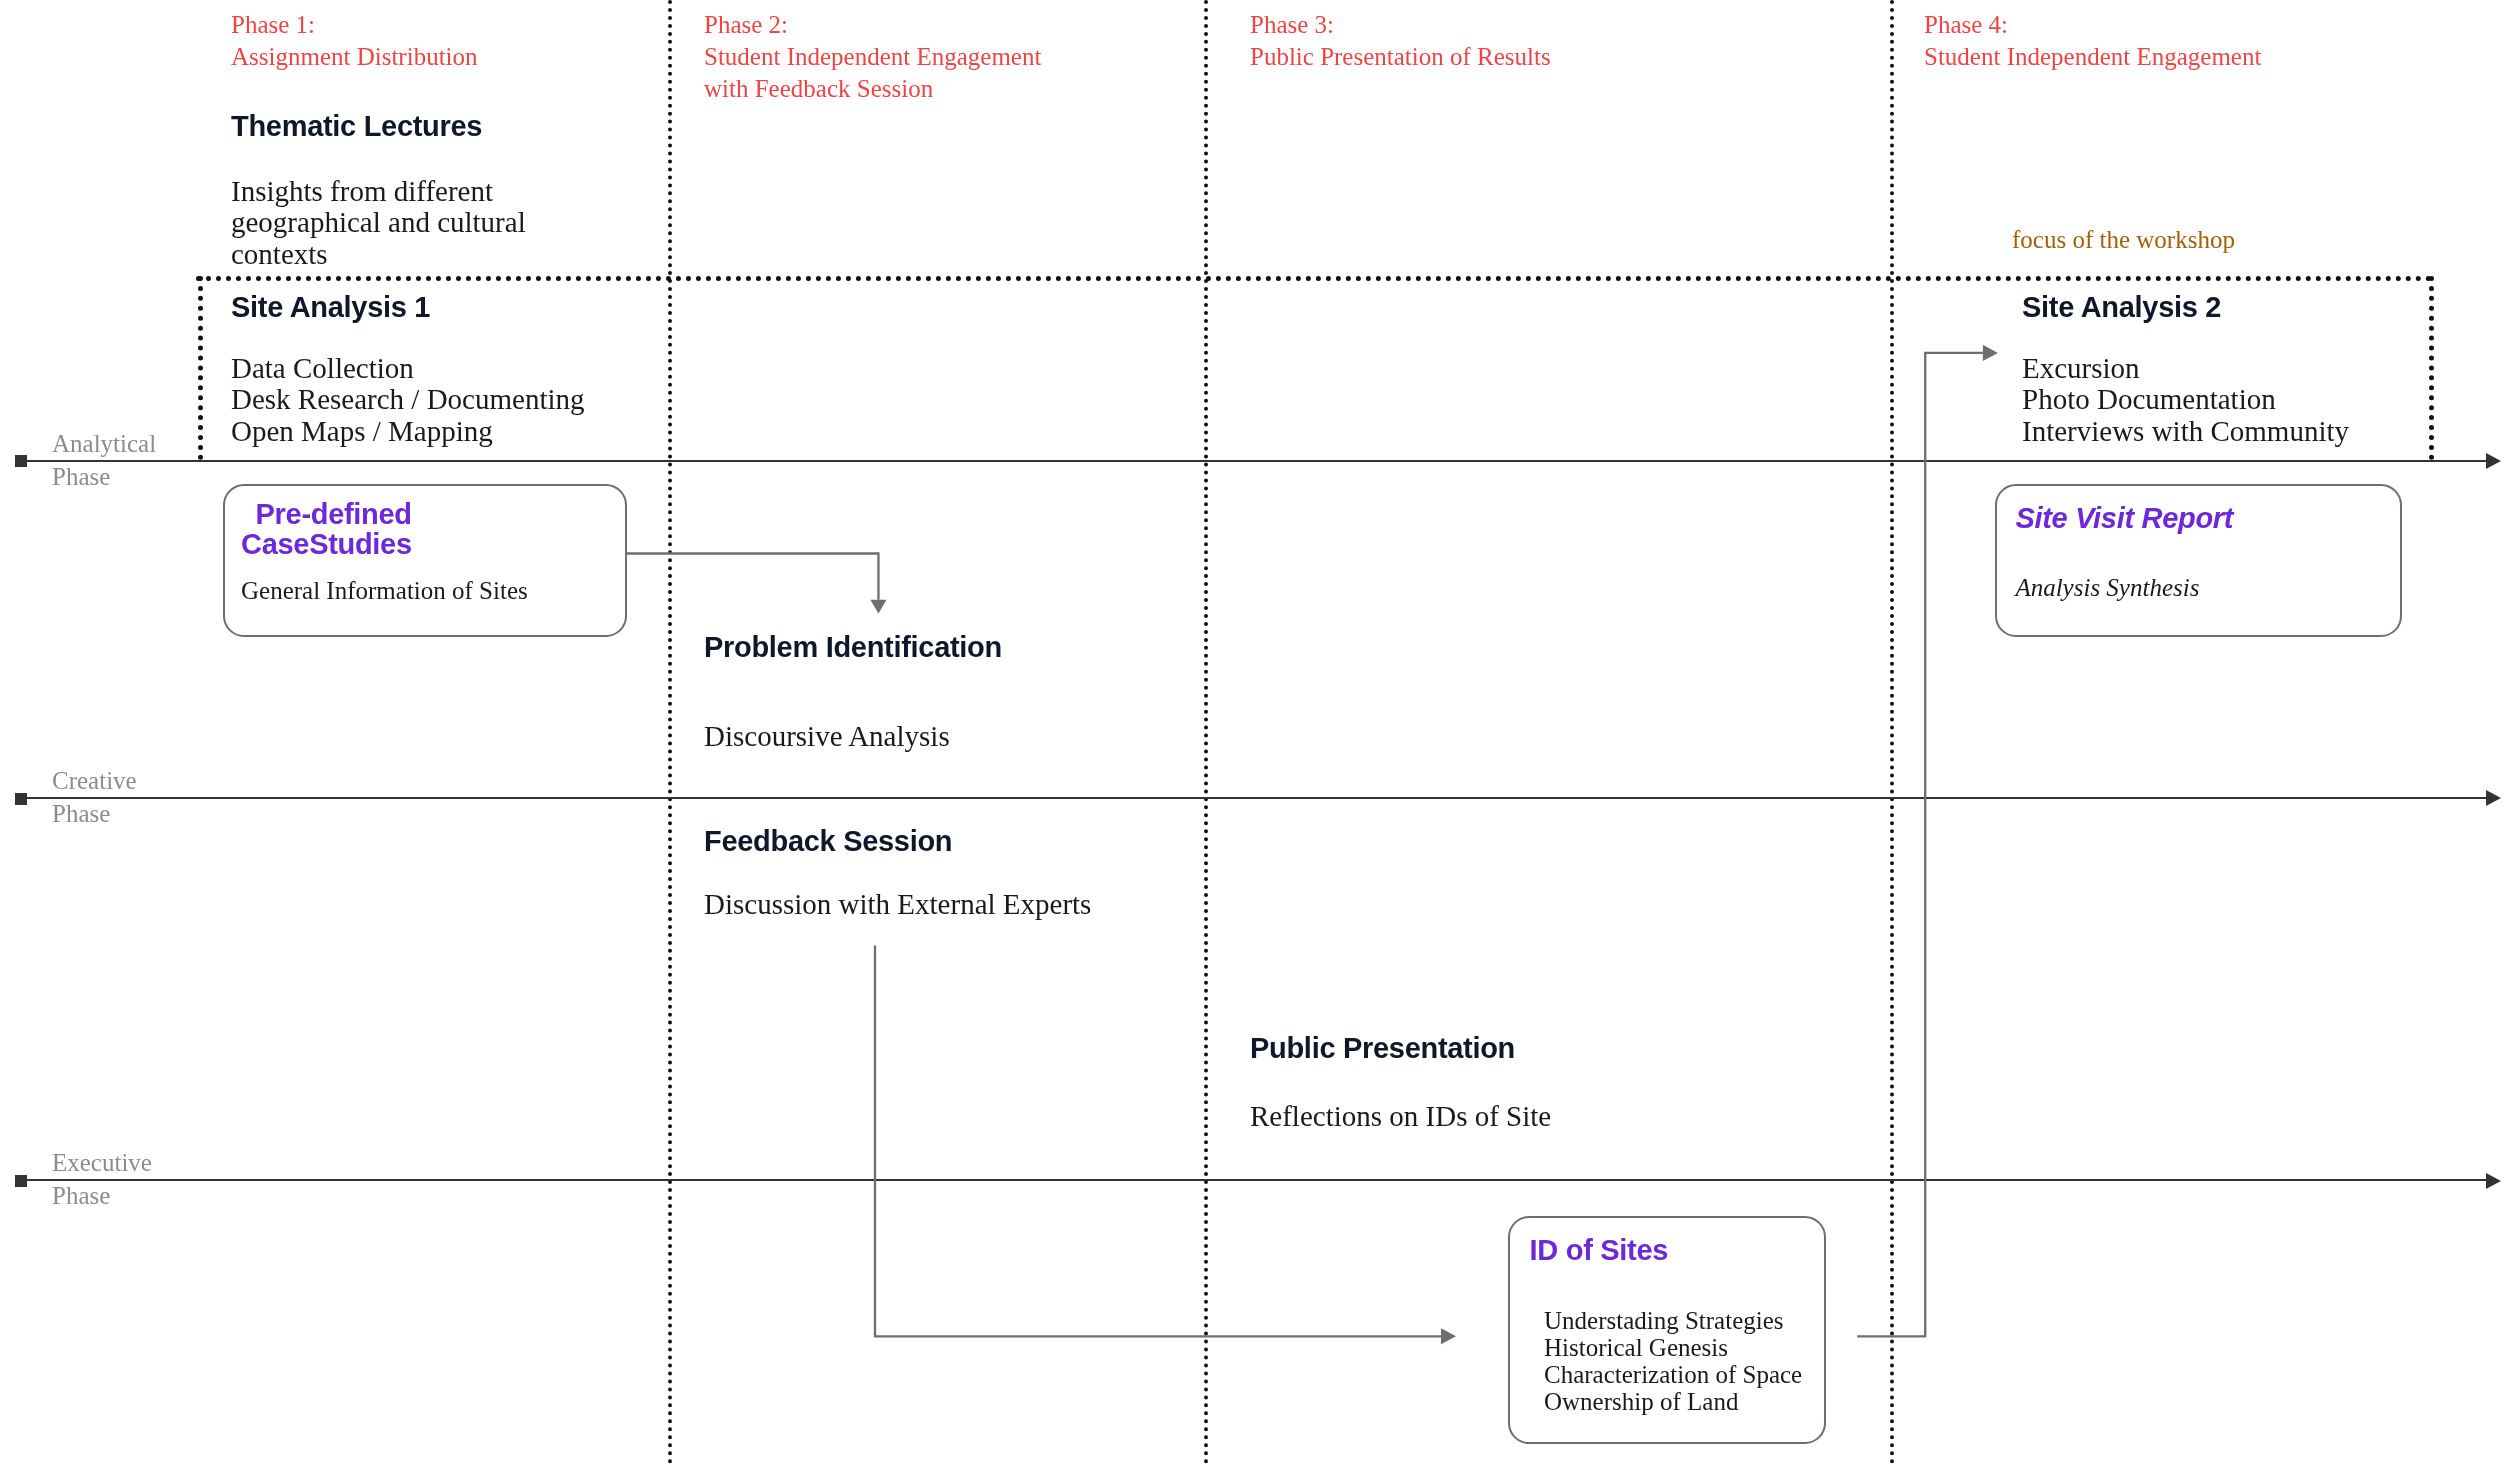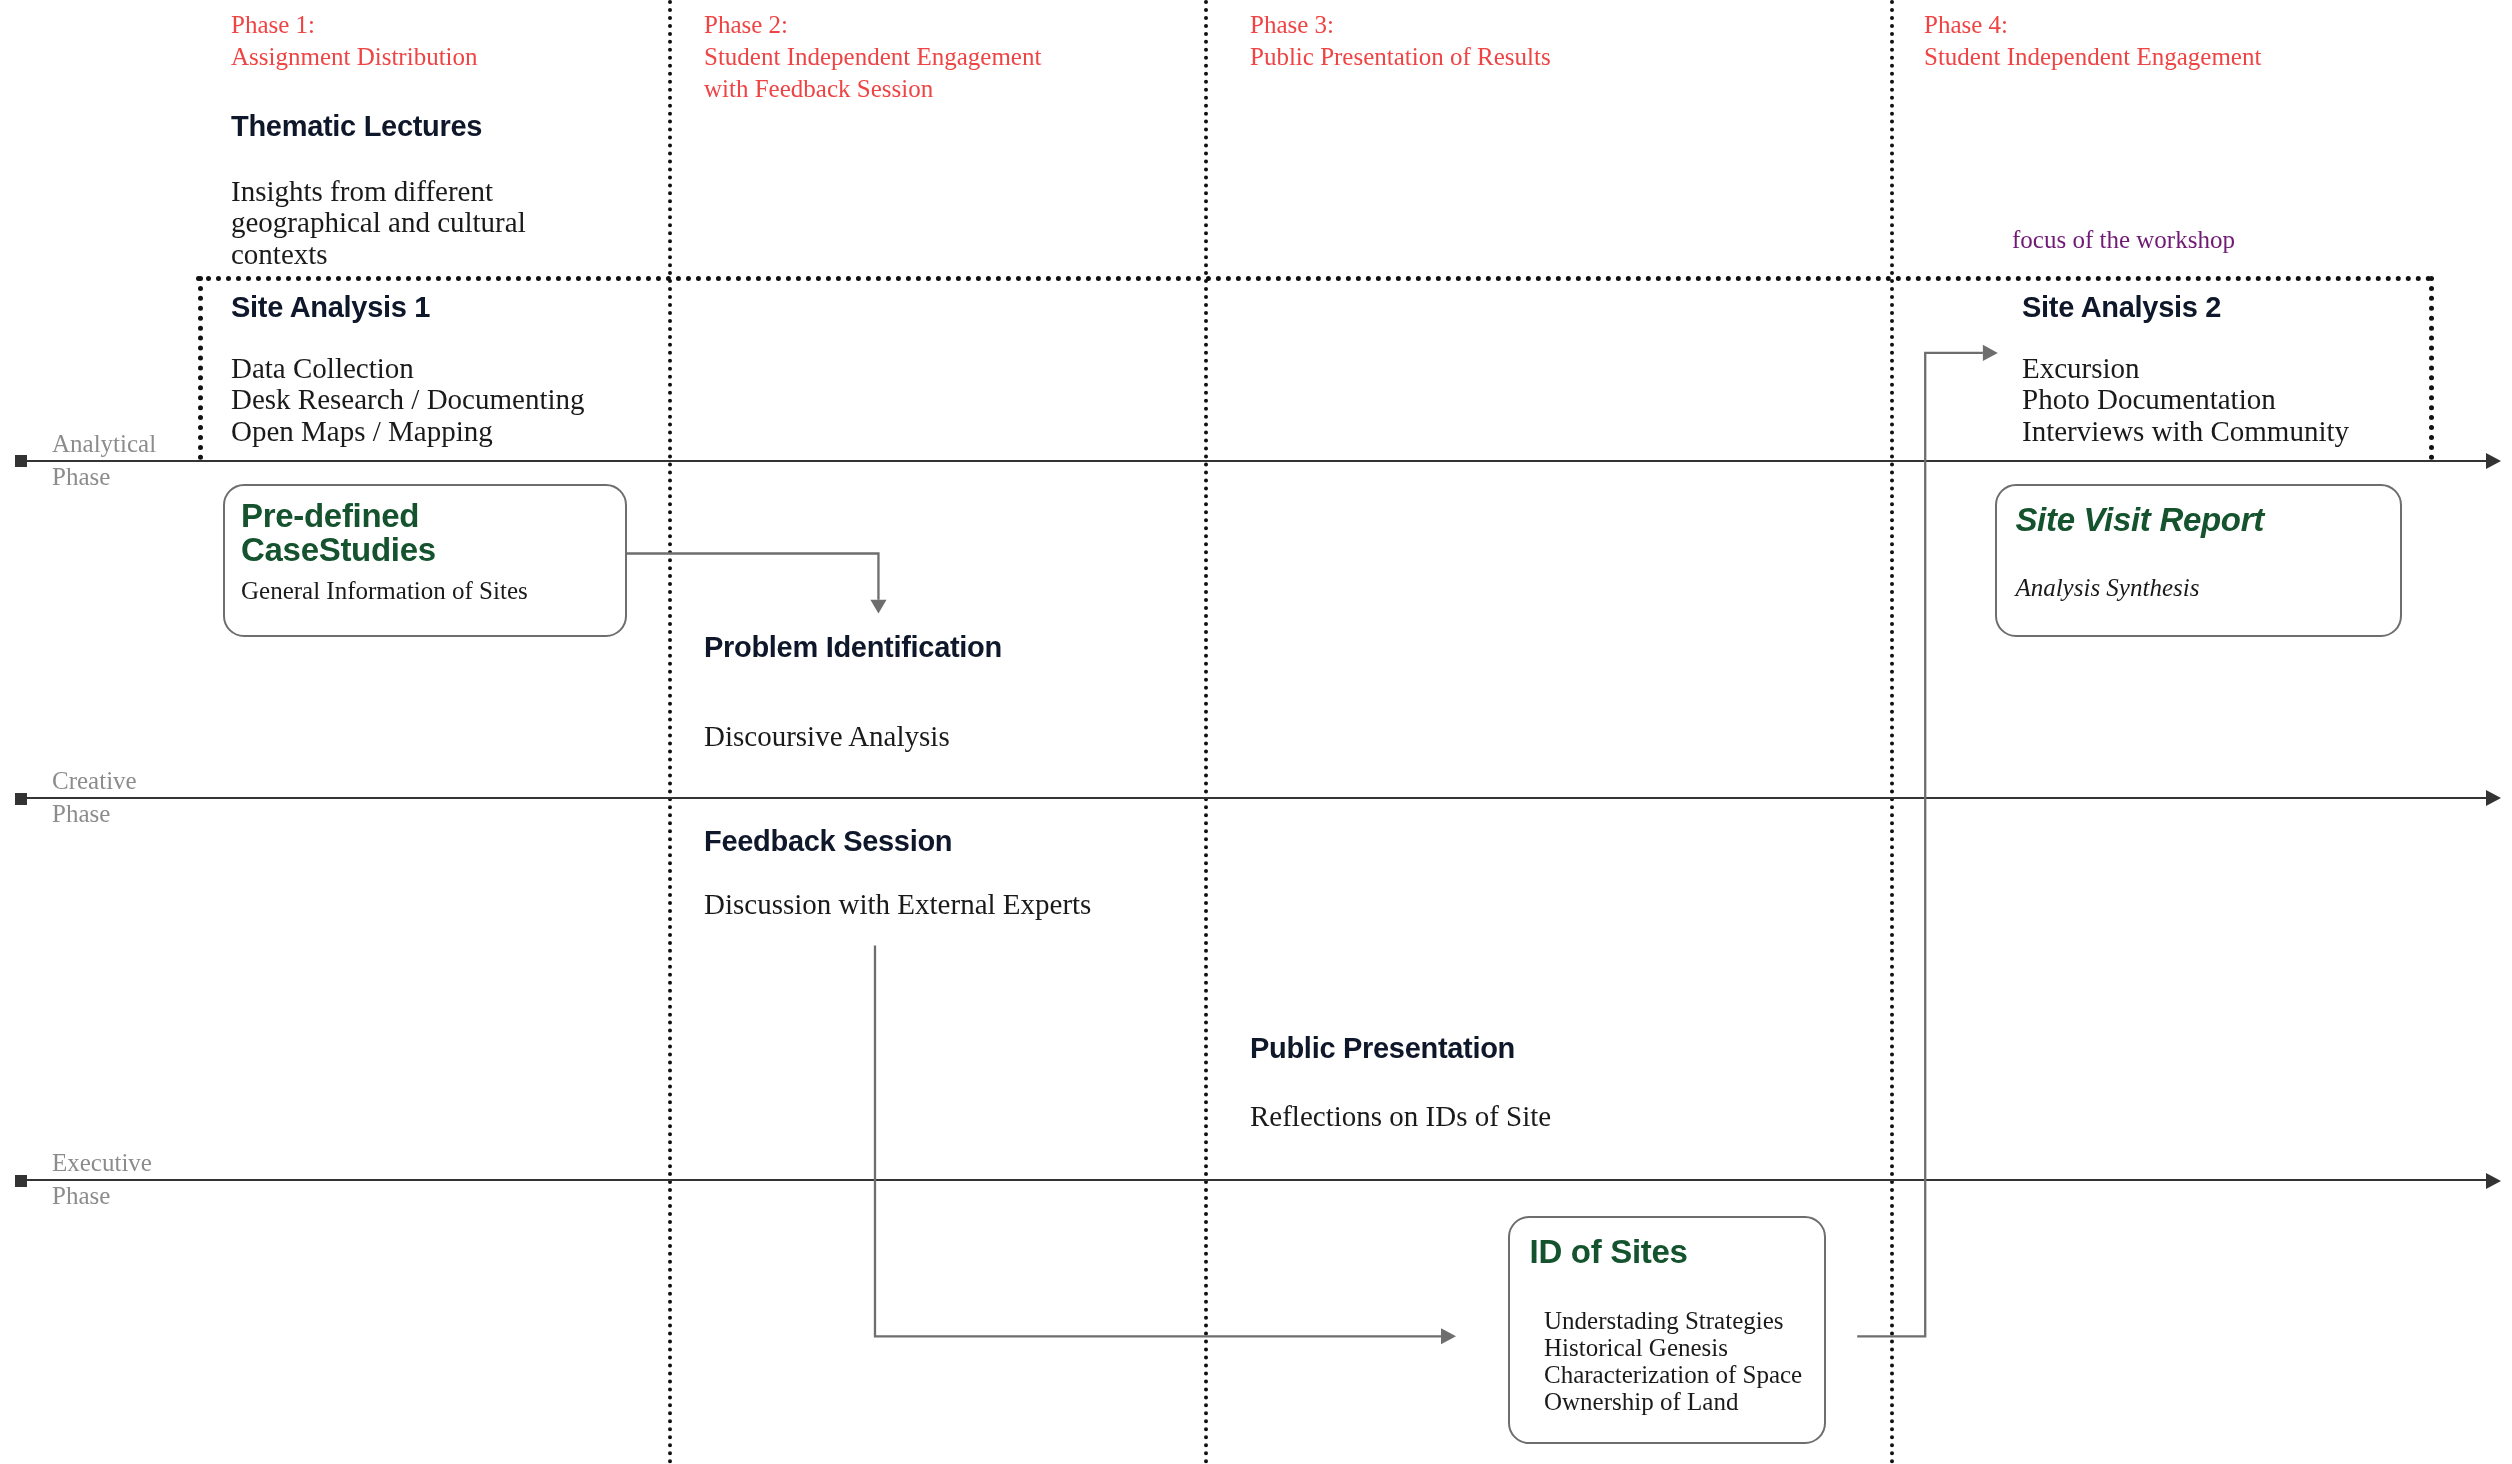--- a/index.html
+++ b/index.html
@@ -83,38 +83,39 @@
     font-family: "Liberation Serif", serif;
     font-size: 29px;
     color: #1a1a1a;
     line-height: 1.08;
     white-space: pre-line;
   }
   .note {
     position: absolute;
     font-family: "Liberation Serif", serif;
     font-size: 25px;
-    color: #701a75;
+    color: #a16207;
   }
   .card {
     position: absolute;
     border: 2.3px solid #6e6e6e;
     border-radius: 21px;
     background: #ffffff;
     box-sizing: border-box;
   }
   .card .card-title {
     position: absolute;
     font-family: "Liberation Sans", sans-serif;
     font-weight: bold;
-    font-size: 33px;
-    color: #14532d;
+    font-size: 29px;
+    color: #6d28d9;
     line-height: 1.05;
     white-space: pre-line;
     letter-spacing: -0.3px;
+    text-align: right;
   }
   .card .card-body {
     position: absolute;
     font-family: "Liberation Serif", serif;
     font-size: 25px;
     color: #1a1a1a;
     line-height: 1.08;
     white-space: pre-line;
   }
   svg.conn-layer {

